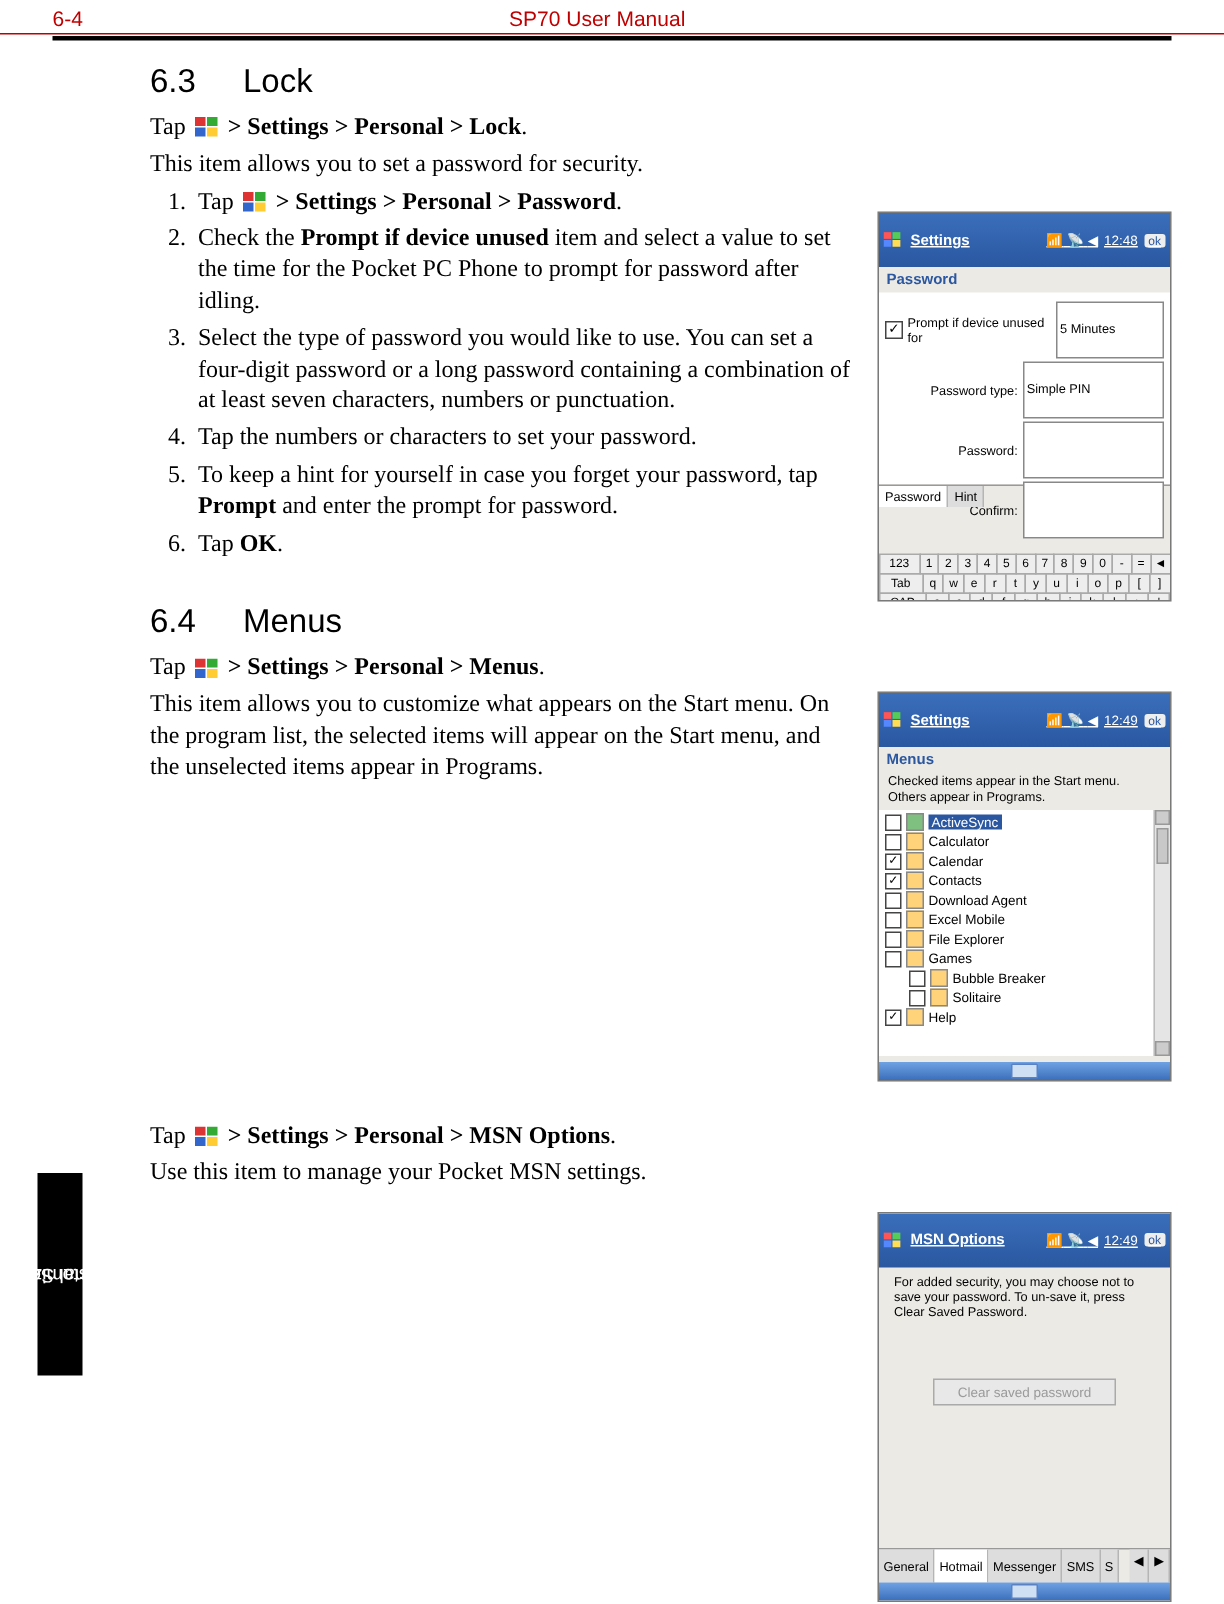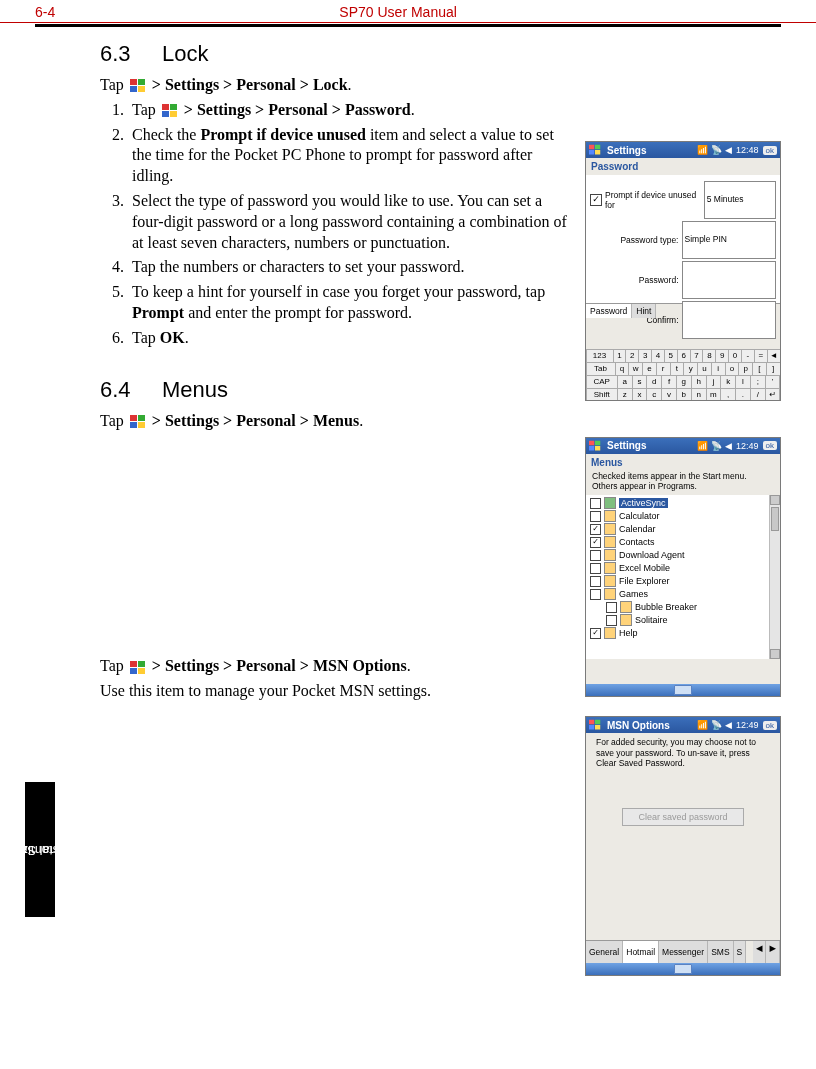--- a/index.html
+++ b/index.html
@@ -71,25 +71,26 @@
     width: 194px;
     border: 1px solid #7a7a7a;
     background: #eceae4;
     font-family: Tahoma, Arial, sans-serif;
     font-size: 9px;
     overflow: hidden;
   }
   .screenshot .titlebar {
     background: linear-gradient(#3b6fbb, #2a57a0);
     color: #fff;
-    height: 16px;
+    height: 36px;
     display:flex;
     align-items:center;
     padding: 0 3px;
     gap:4px;
+    text-decoration:underline;
   }
   .titlebar .t-title { flex:1; font-weight: bold; font-size:10px; }
   .titlebar .t-time { font-size:9px; }
   .titlebar .ok { background:#eee; color:#2a57a0; font-size:8px; padding:0 3px; border-radius:2px; }
   .screenshot .subhead {
     color: #2a57a0;
     font-weight: bold;
     font-size: 10px;
     padding: 3px 5px;
   }
@@ -155,20 +156,21 @@
       <span class="num">6.3</span><span>Lock</span>
     </h2>
     <p>
       <span>Tap </span><svg class="tap-icon" viewBox="0 0 16 14">
           <rect x="0" y="0" width="7" height="6" fill="#d33"></rect>
           <rect x="8" y="0" width="7" height="6" fill="#3a3"></rect>
           <rect x="0" y="7" width="7" height="6" fill="#36c"></rect>
           <rect x="8" y="7" width="7" height="6" fill="#fc3"></rect>
         </svg><span class="bold"> &gt; Settings &gt; Personal &gt; Lock</span><span>.</span>
     </p>
+    <p>This item allows you to set a password for security.</p>
     <div class="left-col">
     <ol>
       <li><span>Tap </span><svg class="tap-icon" viewBox="0 0 16 14">
               <rect x="0" y="0" width="7" height="6" fill="#d33"></rect>
               <rect x="8" y="0" width="7" height="6" fill="#3a3"></rect>
               <rect x="0" y="7" width="7" height="6" fill="#36c"></rect>
               <rect x="8" y="7" width="7" height="6" fill="#fc3"></rect>
             </svg><span class="bold"> &gt; Settings &gt; Personal &gt; Password</span><span>.</span></li>
       <li><span>Check the </span><span class="bold">Prompt if device unused</span><span> item and select a value to set the time for the Pocket PC Phone to prompt for password after idling.</span></li>
       <li><span>Select the type of password you would like to use. You can set a four-digit password or a long password containing a combination of at least seven characters, numbers or punctuation.</span></li>
@@ -298,20 +300,23 @@
       <span class="num">6.4</span><span>Menus</span>
     </h2>
     <p>
       <span>Tap </span><svg class="tap-icon" viewBox="0 0 16 14">
           <rect x="0" y="0" width="7" height="6" fill="#d33"></rect>
           <rect x="8" y="0" width="7" height="6" fill="#3a3"></rect>
           <rect x="0" y="7" width="7" height="6" fill="#36c"></rect>
           <rect x="8" y="7" width="7" height="6" fill="#fc3"></rect>
         </svg><span class="bold"> &gt; Settings &gt; Personal &gt; Menus</span><span>.</span>
     </p>
+    <div class="left-col">
+      <p>This item allows you to customize what appears on the Start menu. On the program list, the selected items will appear on the Start menu, and the unselected items appear in Programs.</p>
+    </div>
 
     <div class="screenshot" style="top:60px; right:0; height:258px;">
       <div class="titlebar">
         <svg class="small-start-icon" viewBox="0 0 16 14">
             <rect x="0" y="0" width="7" height="6" fill="#f55"></rect>
             <rect x="8" y="0" width="7" height="6" fill="#5c5"></rect>
             <rect x="0" y="7" width="7" height="6" fill="#58f"></rect>
             <rect x="8" y="7" width="7" height="6" fill="#fd5"></rect>
           </svg>
         <span class="t-title">Settings</span>

